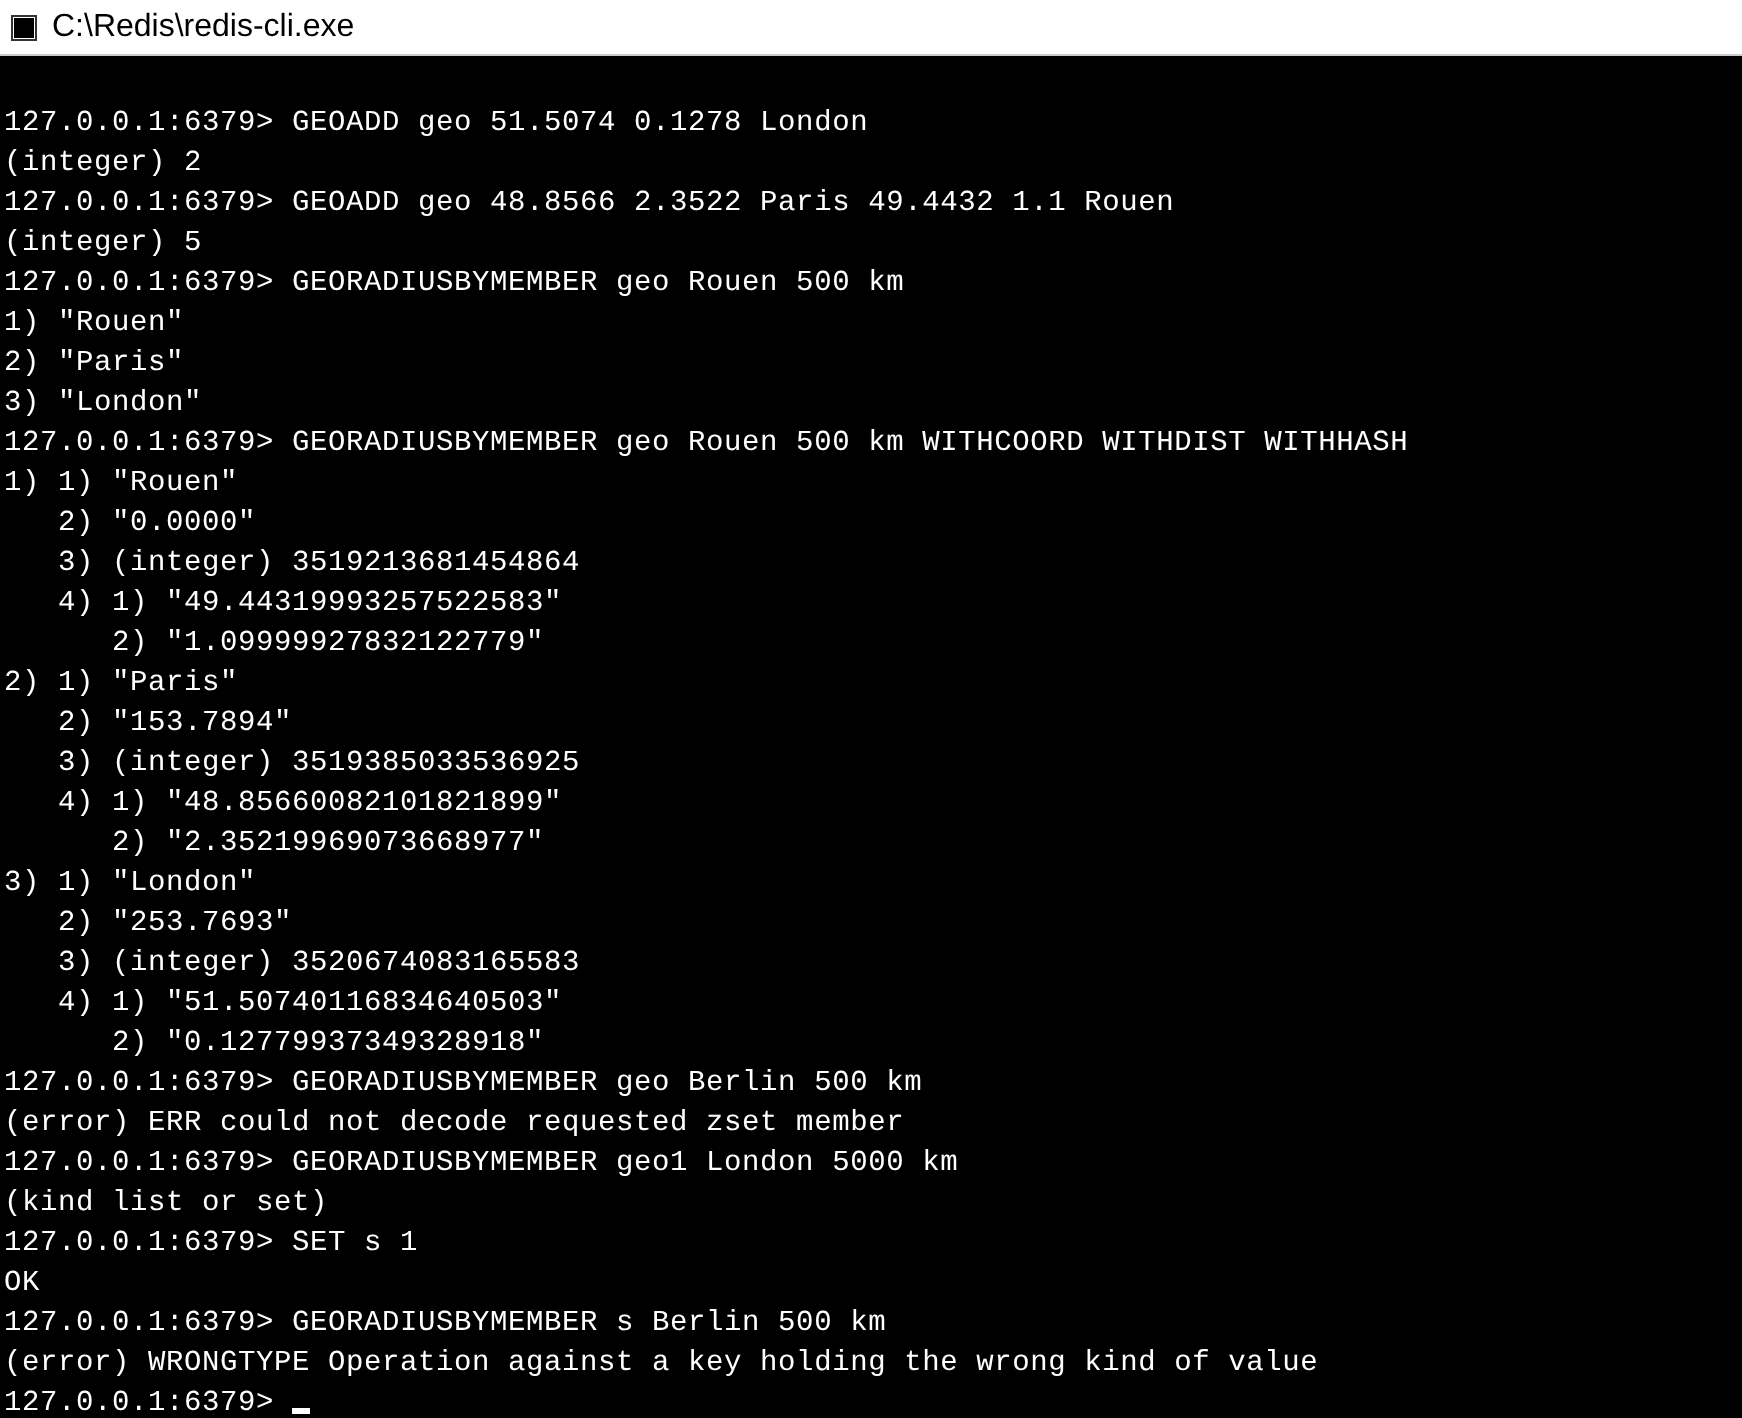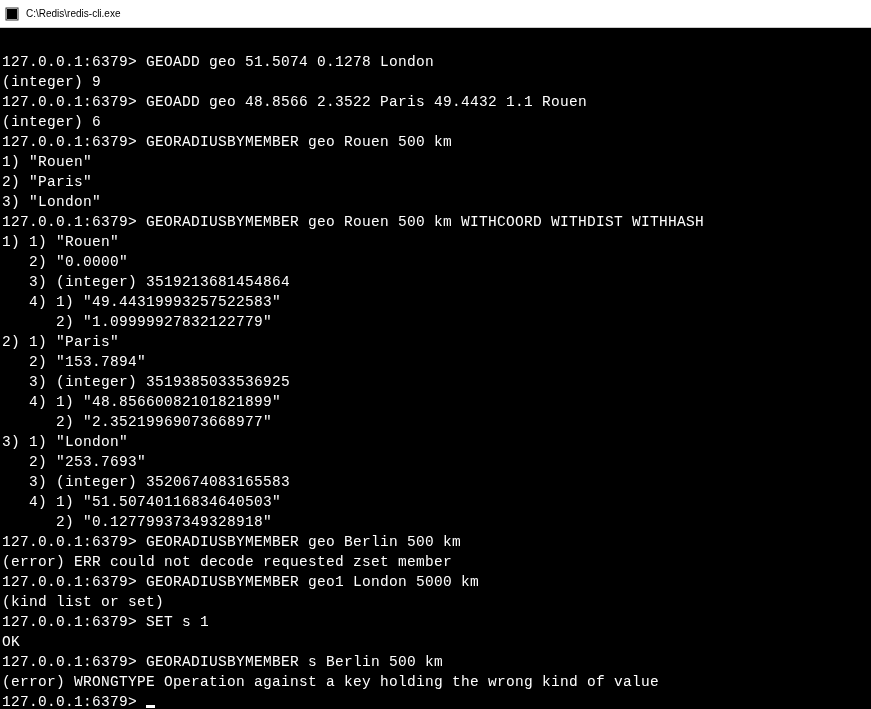--- a/index.html
+++ b/index.html
@@ -27,21 +27,21 @@
       width: 16px;
       height: 16px;
       margin-right: 6px;
       display: flex;
       align-items: center;
       justify-content: center;
     }
     .title-text {
       color: #000;
       font-family: 'Segoe UI', Tahoma, sans-serif;
-      font-size: 10px;
+      font-size: 16px;
     }
     .terminal {
       background: #000;
       color: #fff;
       padding: 4px 2px;
       line-height: 20px;
       white-space: pre;
       font-family: Consolas, 'Courier New', monospace;
       font-size: 14.5px;
       letter-spacing: 0.3px;
@@ -63,23 +63,23 @@
     <svg width="16" height="16" viewBox="0 0 16 16">
       <rect x="2" y="2" width="12" height="12" fill="none" stroke="#333" stroke-width="1"></rect>
       <rect x="3" y="3" width="10" height="10" fill="#000"></rect>
     </svg>
   </span>
   <span class="title-text">C:\Redis\redis-cli.exe</span>
 </div>
 
 <div class="terminal">
 <span>127.0.0.1:6379&gt; GEOADD geo 51.5074 0.1278 London</span>
-<span>(integer) 9</span>
+<span>(integer) 2</span>
 <span>127.0.0.1:6379&gt; GEOADD geo 48.8566 2.3522 Paris 49.4432 1.1 Rouen</span>
-<span>(integer) 6</span>
+<span>(integer) 5</span>
 <span>127.0.0.1:6379&gt; GEORADIUSBYMEMBER geo Rouen 500 km</span>
 <span>1) "Rouen"</span>
 <span>2) "Paris"</span>
 <span>3) "London"</span>
 <span>127.0.0.1:6379&gt; GEORADIUSBYMEMBER geo Rouen 500 km WITHCOORD WITHDIST WITHHASH</span>
 <span>1) 1) "Rouen"</span>
 <span>   2) "0.0000"</span>
 <span>   3) (integer) 3519213681454864</span>
 <span>   4) 1) "49.44319993257522583"</span>
 <span>      2) "1.09999927832122779"</span>

